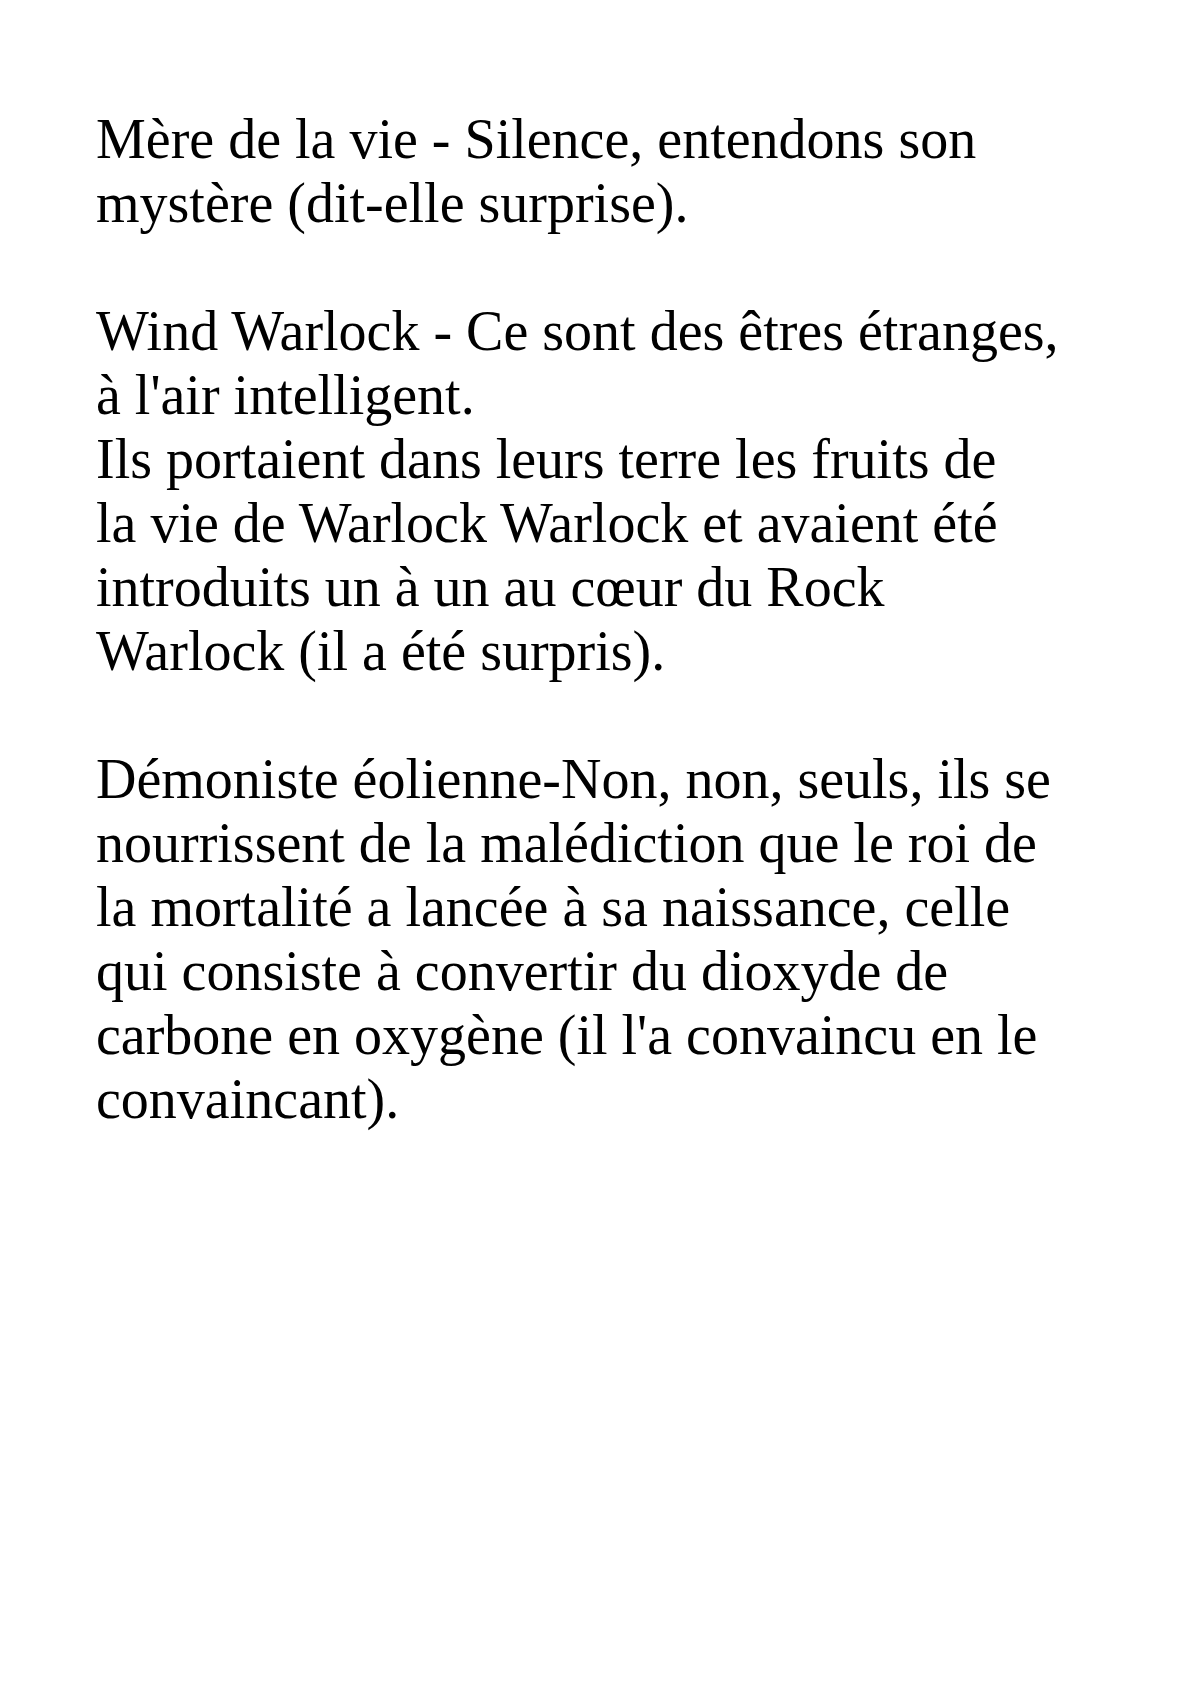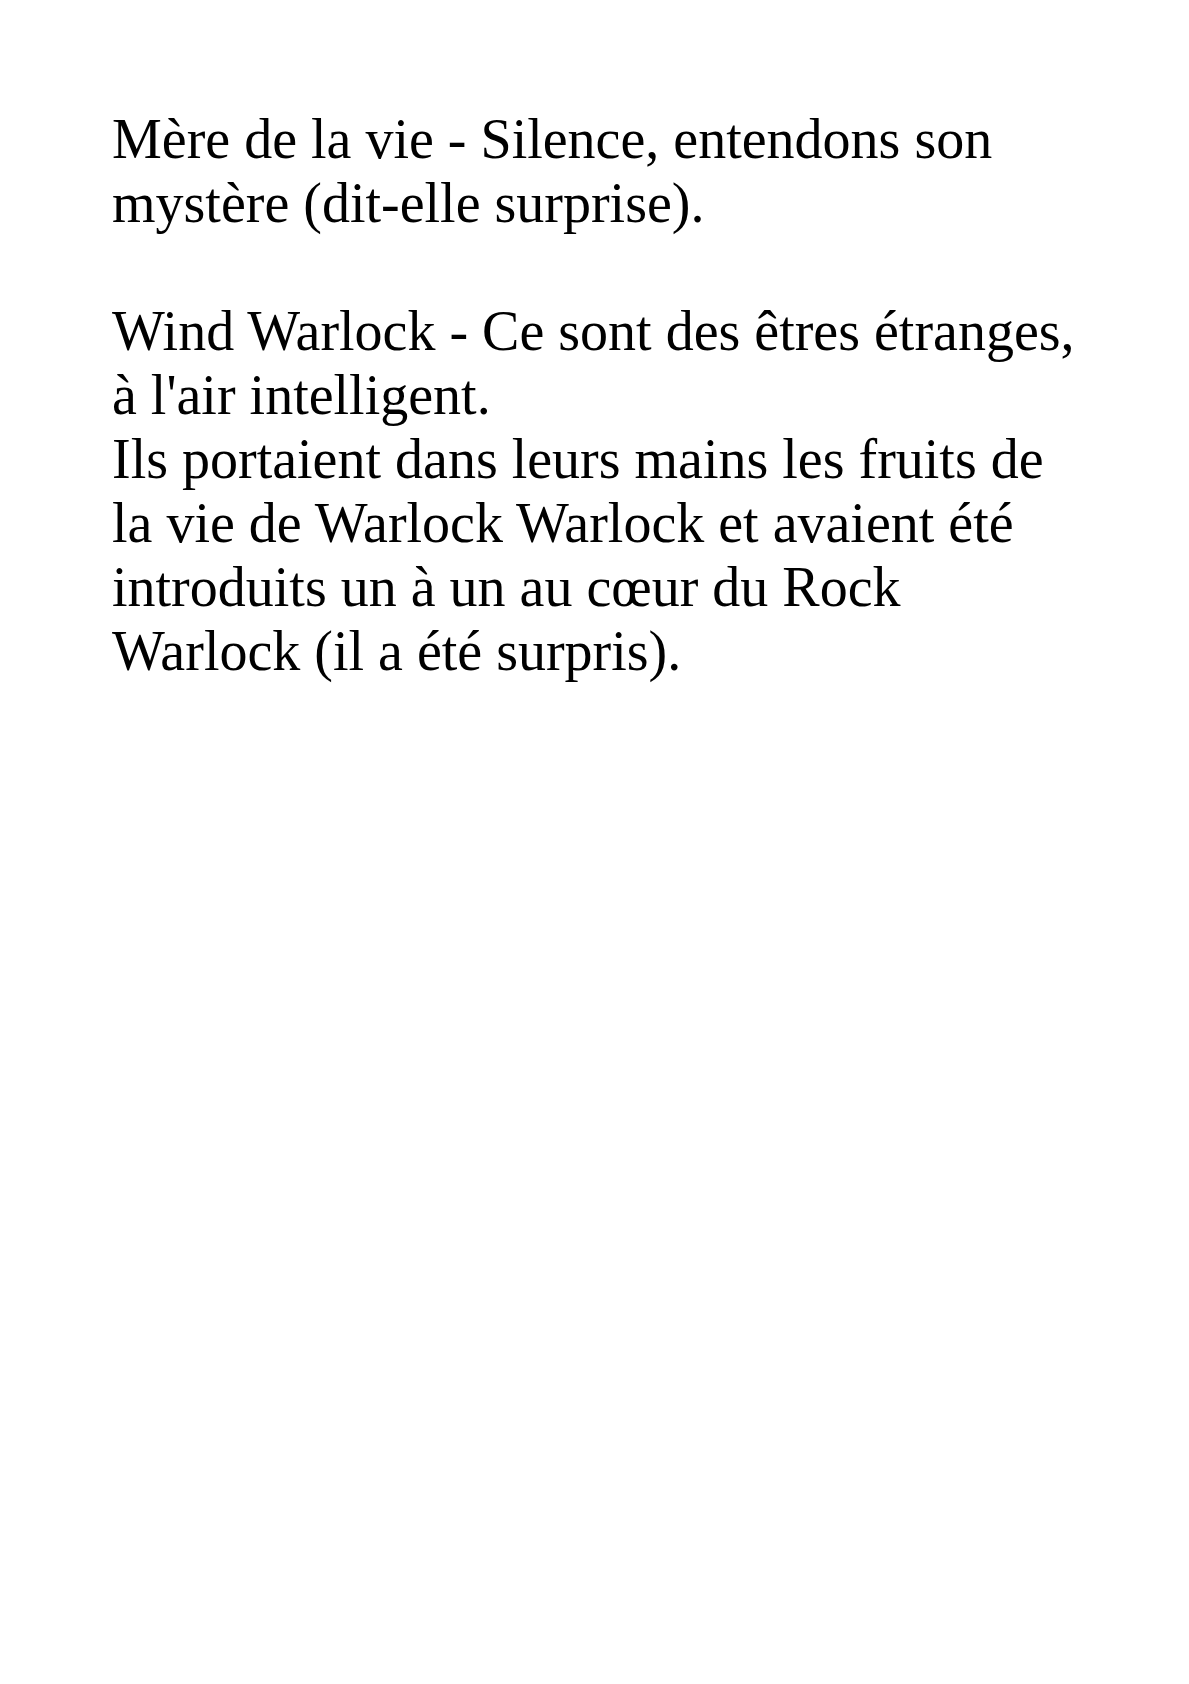--- a/index.html
+++ b/index.html
@@ -12,21 +12,21 @@
     width: 1189px;
     height: 1684px;
     background: #ffffff;
     overflow: hidden;
     font-family: "Liberation Serif", "DejaVu Serif", serif;
     color: #000000;
   }
   .content {
     position: absolute;
     top: 107px;
-    left: 112px;
+    left: 96px;
     right: 0;
   }
   .paragraph {
     font-size: 56px;
     line-height: 64px;
     white-space: pre;          
     margin: 0 0 64px 0;        
     letter-spacing: 0;
   }
   .paragraph:last-child {
@@ -35,18 +35,24 @@
 </style>
 </head>
 <body>
 
 <div class="page">
   <div class="content">
     <div class="paragraph">Mère de la vie - Silence, entendons son
 mystère (dit-elle surprise).</div>
     <div class="paragraph">Wind Warlock - Ce sont des êtres étranges,
 à l'air intelligent.
-Ils portaient dans leurs mains les fruits de
+Ils portaient dans leurs terre les fruits de
 la vie de Warlock Warlock et avaient été
 introduits un à un au cœur du Rock
 Warlock (il a été surpris).</div>
+    <div class="paragraph">Démoniste éolienne-Non, non, seuls, ils se
+nourrissent de la malédiction que le roi de
+la mortalité a lancée à sa naissance, celle
+qui consiste à convertir du dioxyde de
+carbone en oxygène (il l'a convaincu en le
+convaincant).</div>
   </div>
 </div>
 
 </body></html>

